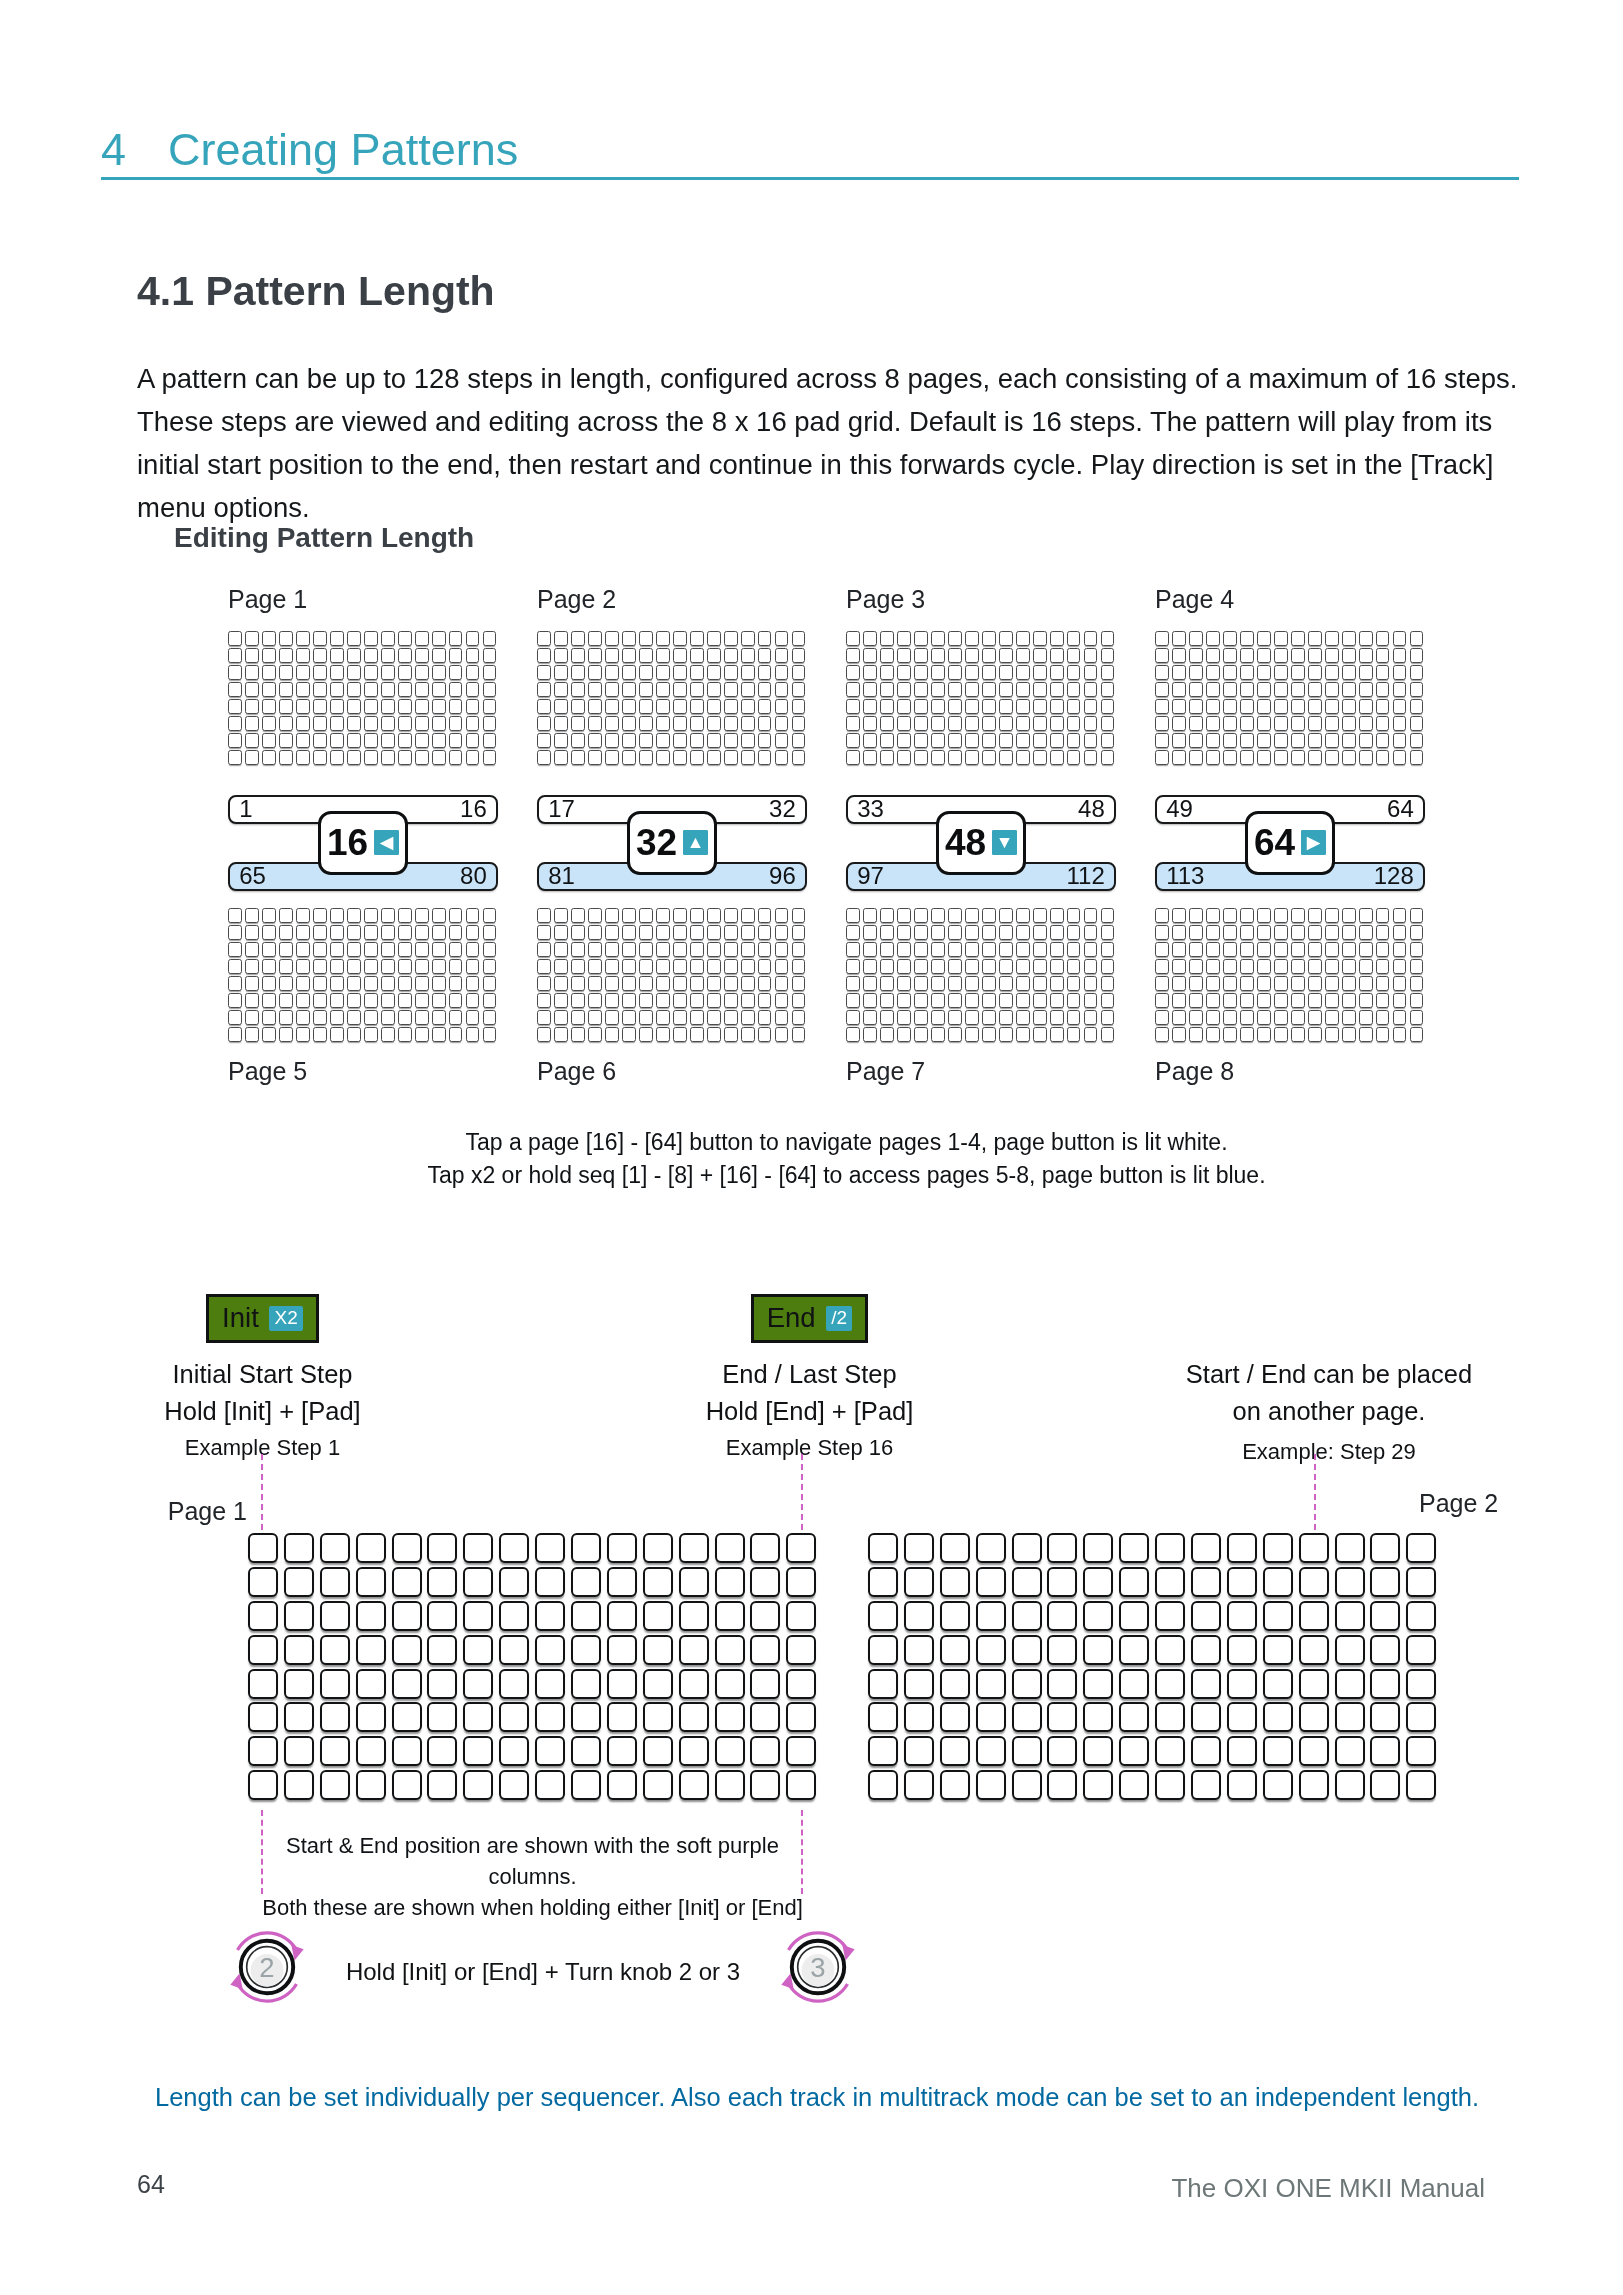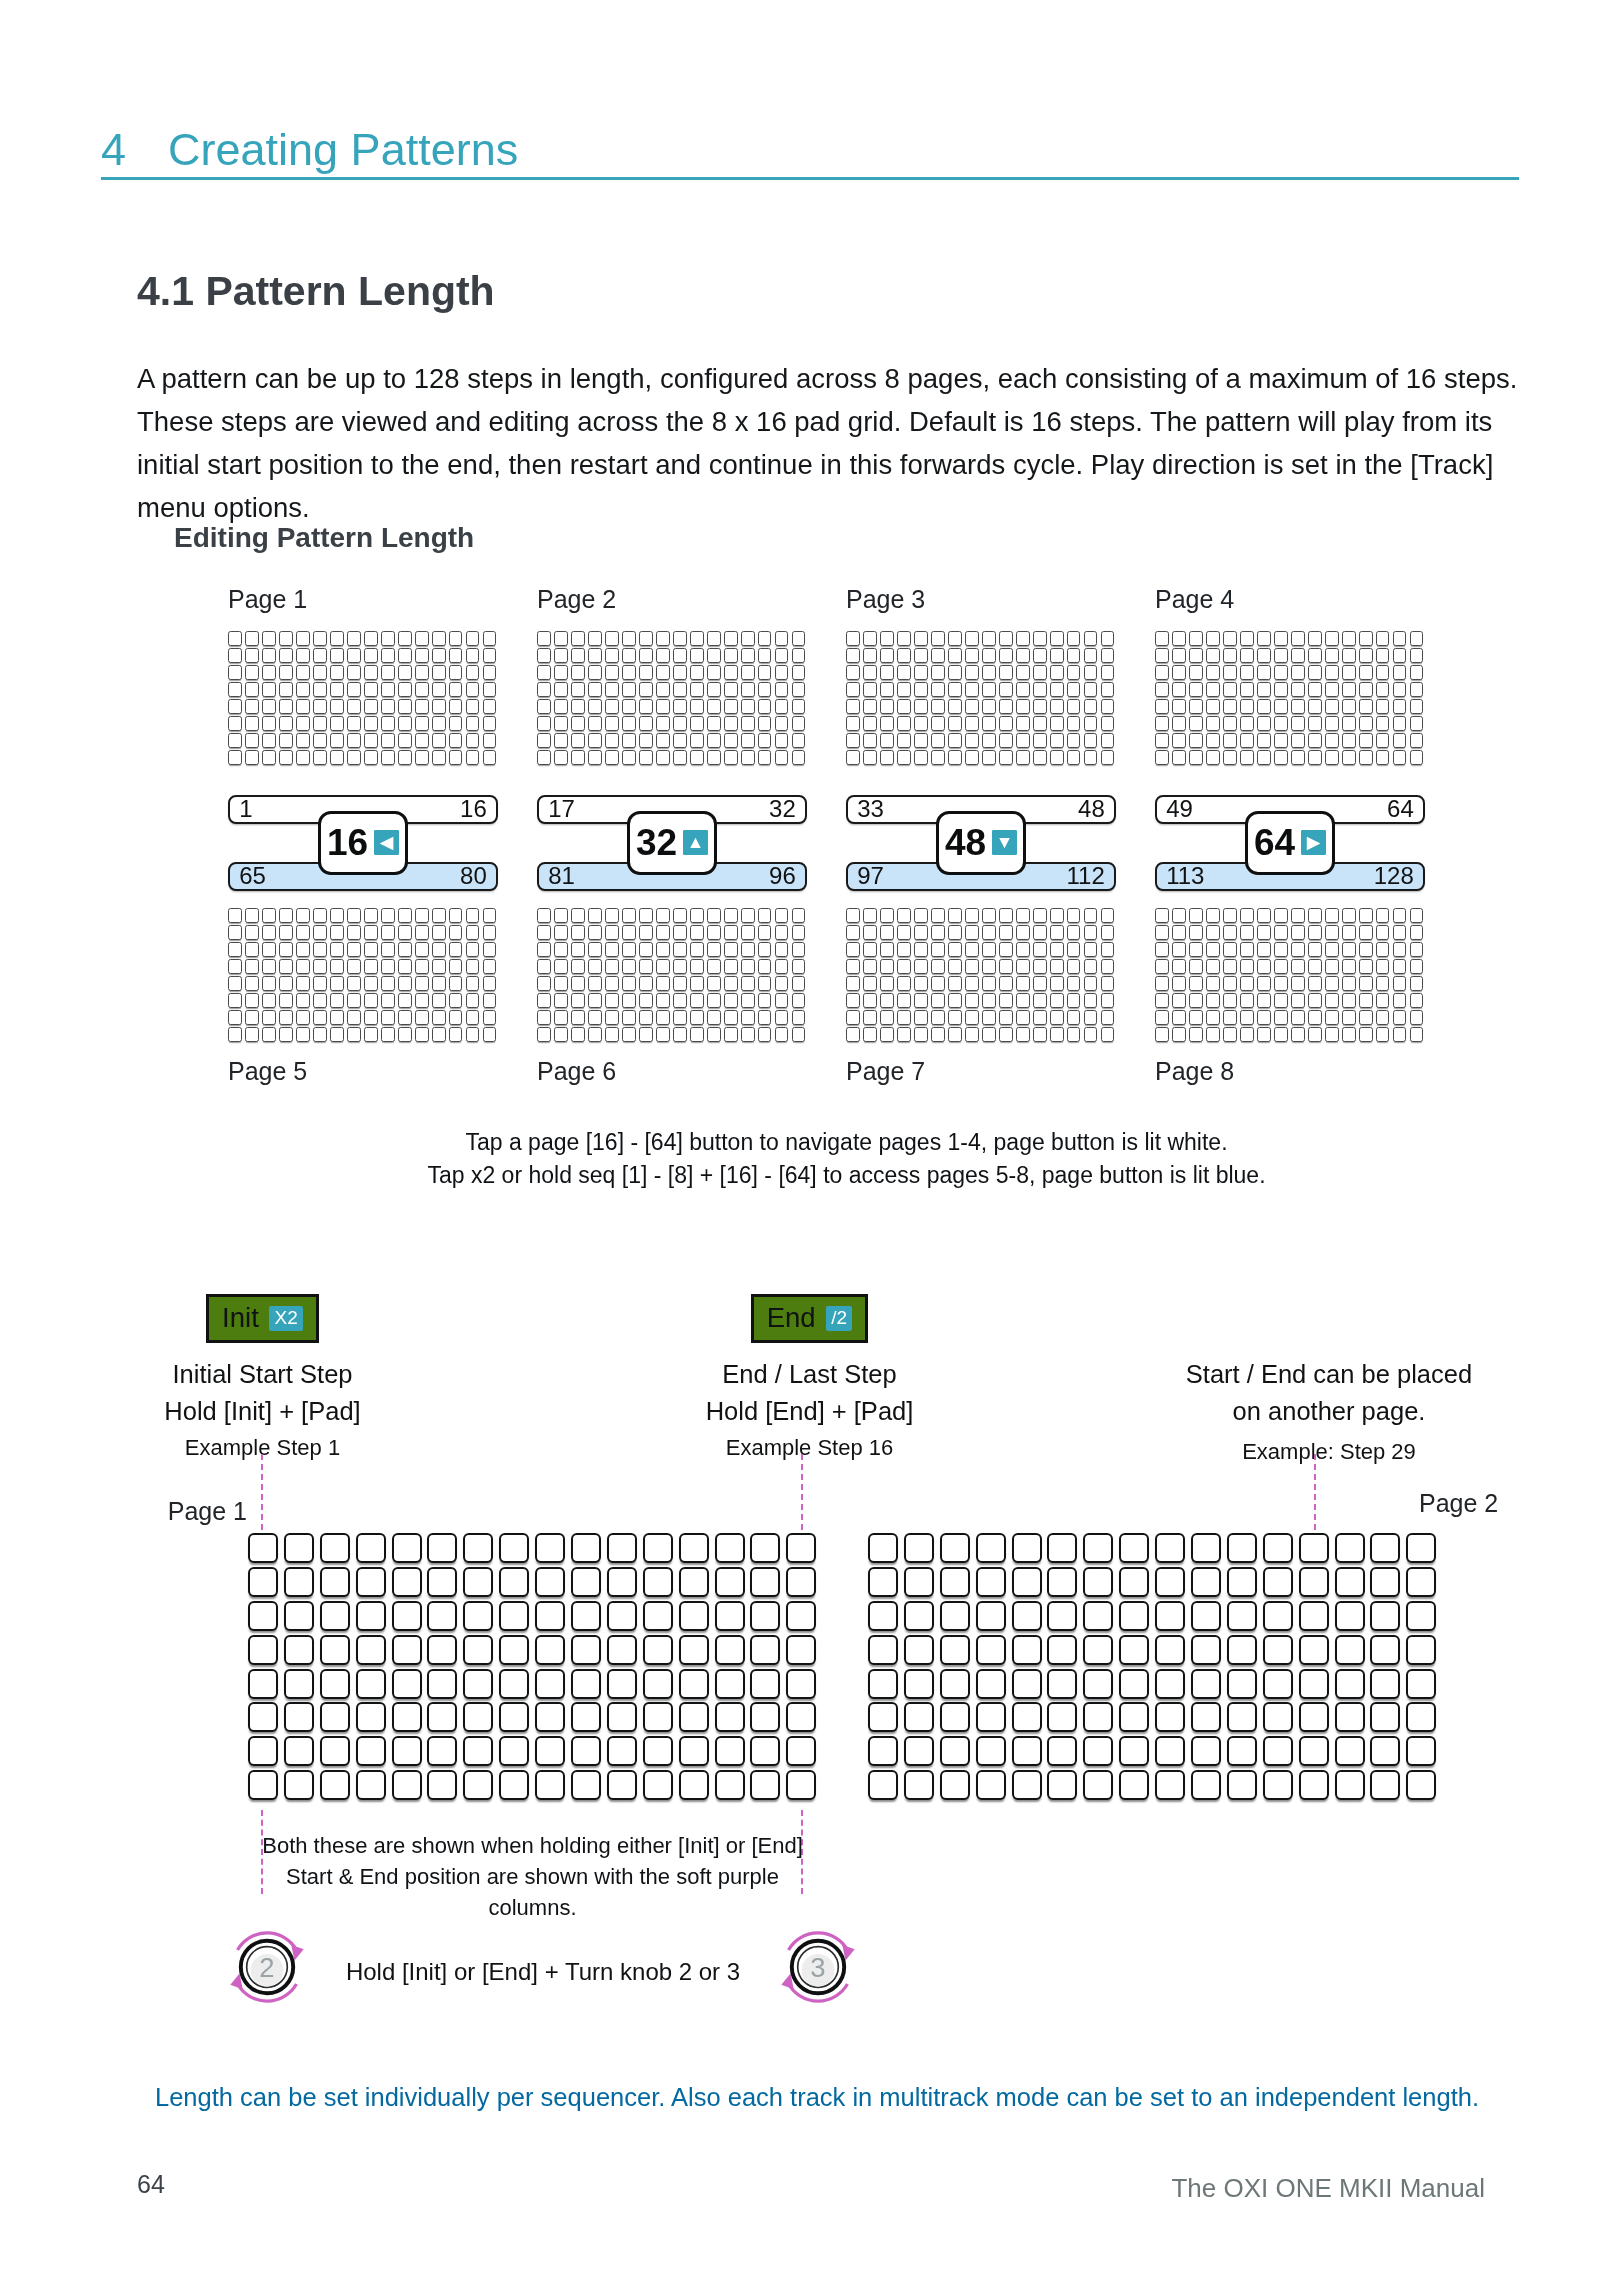--- a/index.html
+++ b/index.html
@@ -1510,22 +1510,22 @@
           <div class="pad empty"></div>
           <div class="pad empty"></div>
           <div class="pad empty"></div>
         </div>
       </div>
 
     <div class="vdash below" style="left:261px"></div>
     <div class="vdash below" style="left:801px"></div>
 
     <div class="f2caption">
+      <div>Start &amp; End position are shown with the soft purple columns.</div>
       <div>Both these are shown when holding either [Init] or [End]</div>
-      <div>Start &amp; End position are shown with the soft purple columns.</div>
     </div>
 
     <div class="knob" id="knob-left">
       <svg viewBox="0 0 116 116" width="76" height="76">
         <path d="M 13 32 A 52 52 0 0 1 103 32" fill="none" stroke="#cf63c4" stroke-width="5"></path>
         <polygon points="95,24 114,31 100,48" fill="#cf63c4"></polygon>
         <path d="M 103 84 A 52 52 0 0 1 13 84" fill="none" stroke="#cf63c4" stroke-width="5"></path>
         <polygon points="21,92 2,85 16,68" fill="#cf63c4"></polygon>
         <circle cx="58" cy="58" r="40" fill="#ffffff" stroke="#0e0f10" stroke-width="6"></circle>
         <circle cx="58" cy="58" r="31" fill="#ffffff" stroke="#2a2c2e" stroke-width="2.5"></circle>

